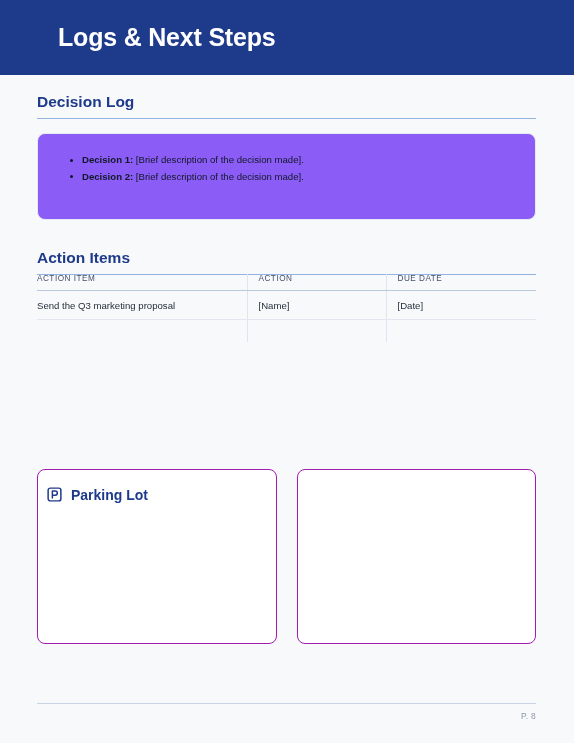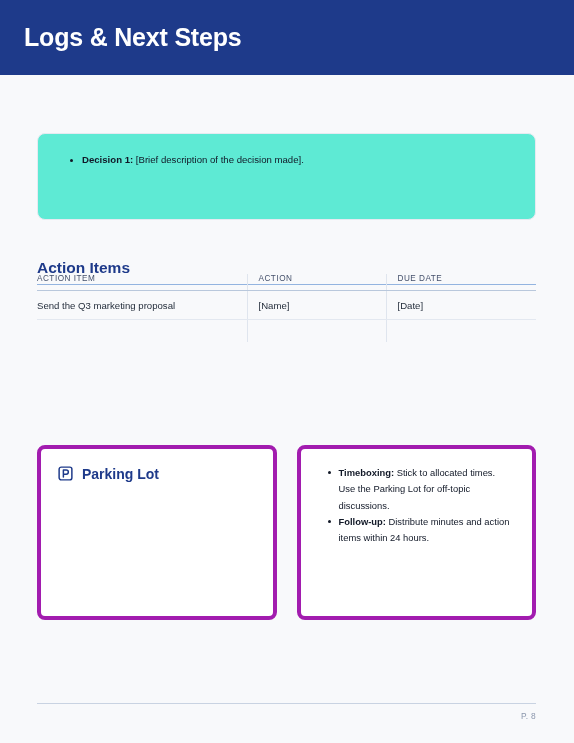--- a/index.html
+++ b/index.html
@@ -21,21 +21,21 @@
     position: absolute;
     top: 0;
     left: 0;
     width: 574px;
     height: 75px;
     background: #1e3a8a;
     display: flex;
     align-items: center;
   }
   .header-title {
-    margin-left: 24px;
+    margin-left: 58px;
     color: #ffffff;
     font-size: 25px;
     font-weight: bold;
     letter-spacing: -0.2px;
     line-height: 1;
   }
 
   
   .page {
     position: absolute;
@@ -50,30 +50,30 @@
     left: 37px;
     width: 499px;
     color: #1e3a8a;
     font-size: 15.5px;
     font-weight: bold;
     padding-bottom: 7px;
     border-bottom: 1.6px solid #93b4e0;
     box-sizing: border-box;
   }
   #decision-heading { top: 18px; }
-  #action-heading   { top: 184px; }
+  #action-heading   { top: 174px; }
 
   
   .decision-card {
     position: absolute;
     left: 37px;
     top: 58px;
     width: 499px;
     height: 87px;
-    background: #5eead4;
+    background: #8b5cf6;
     border: 1px solid #e6eaf1;
     border-radius: 8px;
     box-sizing: border-box;
   }
   .decision-list {
     margin: 0;
     padding: 18px 0 0 44px;
     list-style: none;
   }
   .decision-list li {
@@ -138,24 +138,25 @@
     left: 37px;
     top: 370px;
     width: 499px;
     display: flex;
     gap: 20px;
   }
   .info-card {
     width: 240px;
     height: 175px;
     background: #ffffff;
-    border: 4px solid #a21caf;
+    border: 1px solid #a21caf;
     border-radius: 8px;
     box-sizing: border-box;
-    padding: 16px 16px 0 16px;
+    padding: 16px 16px 0 8px;
+    margin-top: 24px;
   }
   .card-head {
     display: flex;
     align-items: center;
     gap: 8px;
     margin-bottom: 6px;
   }
   .card-title {
     color: #1e3a8a;
     font-size: 14px;
@@ -207,25 +208,29 @@
 </style>
 </head>
 <body>
 
 <div class="header-band">
   <div class="header-title">Logs &amp; Next Steps</div>
 </div>
 
 <div class="page">
 
+  <div class="section-heading" id="decision-heading">Decision Log</div>
 
   <div class="decision-card">
     <ul class="decision-list">
       <li>
         <span class="bold-lead">Decision 1:</span><span> [Brief description of the decision made].</span>
+      </li>
+      <li>
+        <span class="bold-lead">Decision 2:</span><span> [Brief description of the decision made].</span>
       </li>
     </ul>
   </div>
 
   <div class="section-heading" id="action-heading">Action Items</div>
 
   <table class="action-table">
     <colgroup>
       <col class="w-item">
         <col class="w-owner">
@@ -258,28 +263,20 @@
       <div class="card-head">
         <svg class="card-icon" width="17" height="17" viewBox="0 0 24 24" fill="none" stroke="#1e3a8a" stroke-width="2.1" stroke-linecap="round" stroke-linejoin="round">
           <rect x="3" y="3" width="18" height="18" rx="3"></rect>
           <path d="M9 17V7h4a3 3 0 0 1 0 6H9"></path>
         </svg>
         <span class="card-title">Parking Lot</span>
       </div>
     </div>
 
     <div class="info-card">
-      <ul class="card-list">
-        <li>
-          <span class="bold-lead">Timeboxing:</span><span> Stick to allocated times. Use the Parking Lot for off-topic discussions.</span>
-        </li>
-        <li>
-          <span class="bold-lead">Follow-up:</span><span> Distribute minutes and action items within 24 hours.</span>
-        </li>
-      </ul>
     </div>
 
   </div>
 
   <div class="footer-rule"></div>
   <div class="footer-page">P. 8</div>
 
 </div>
 
 </body></html>

